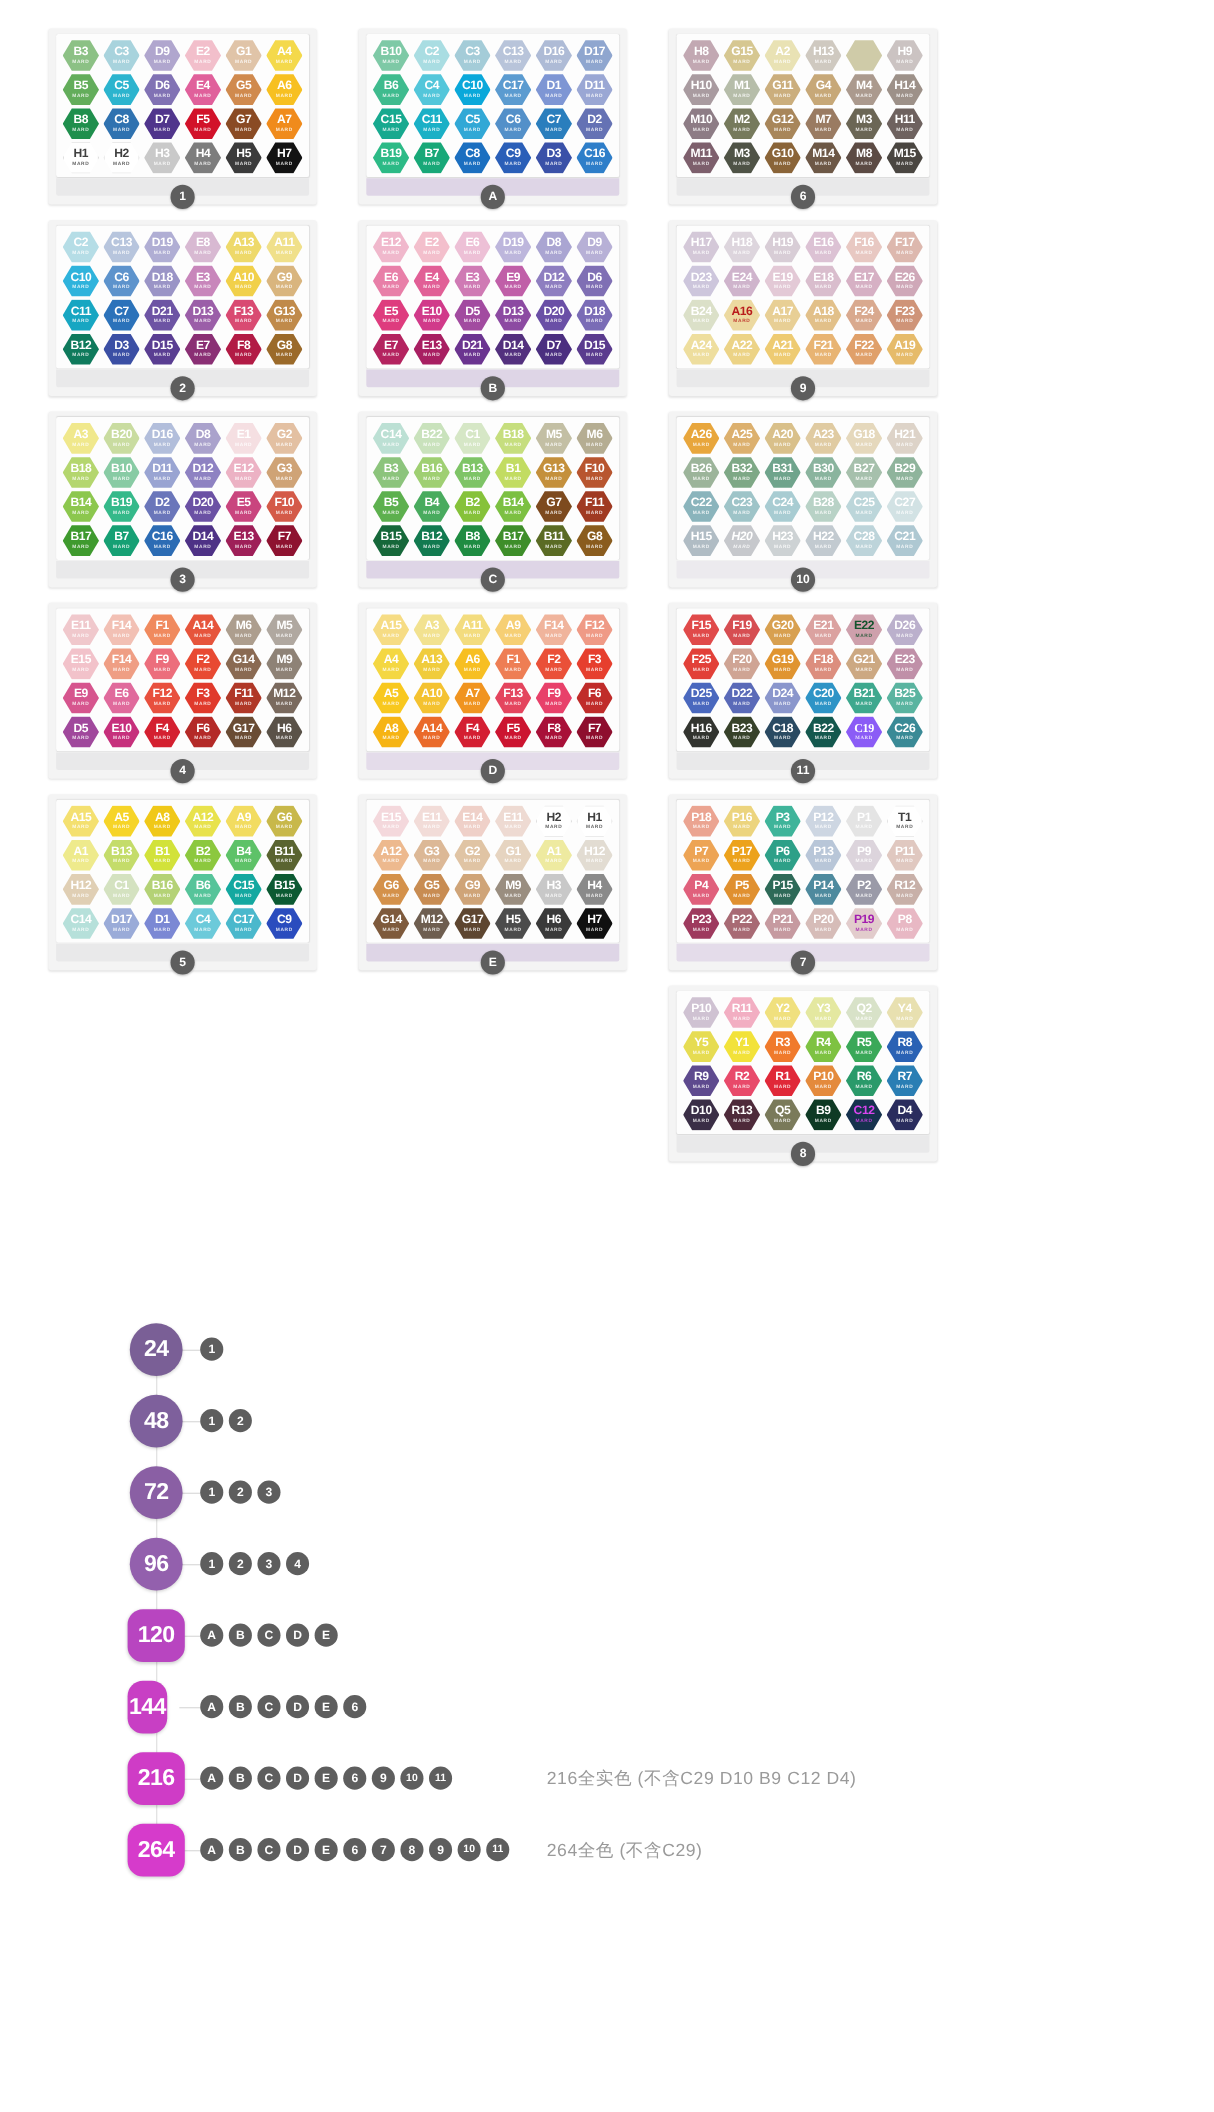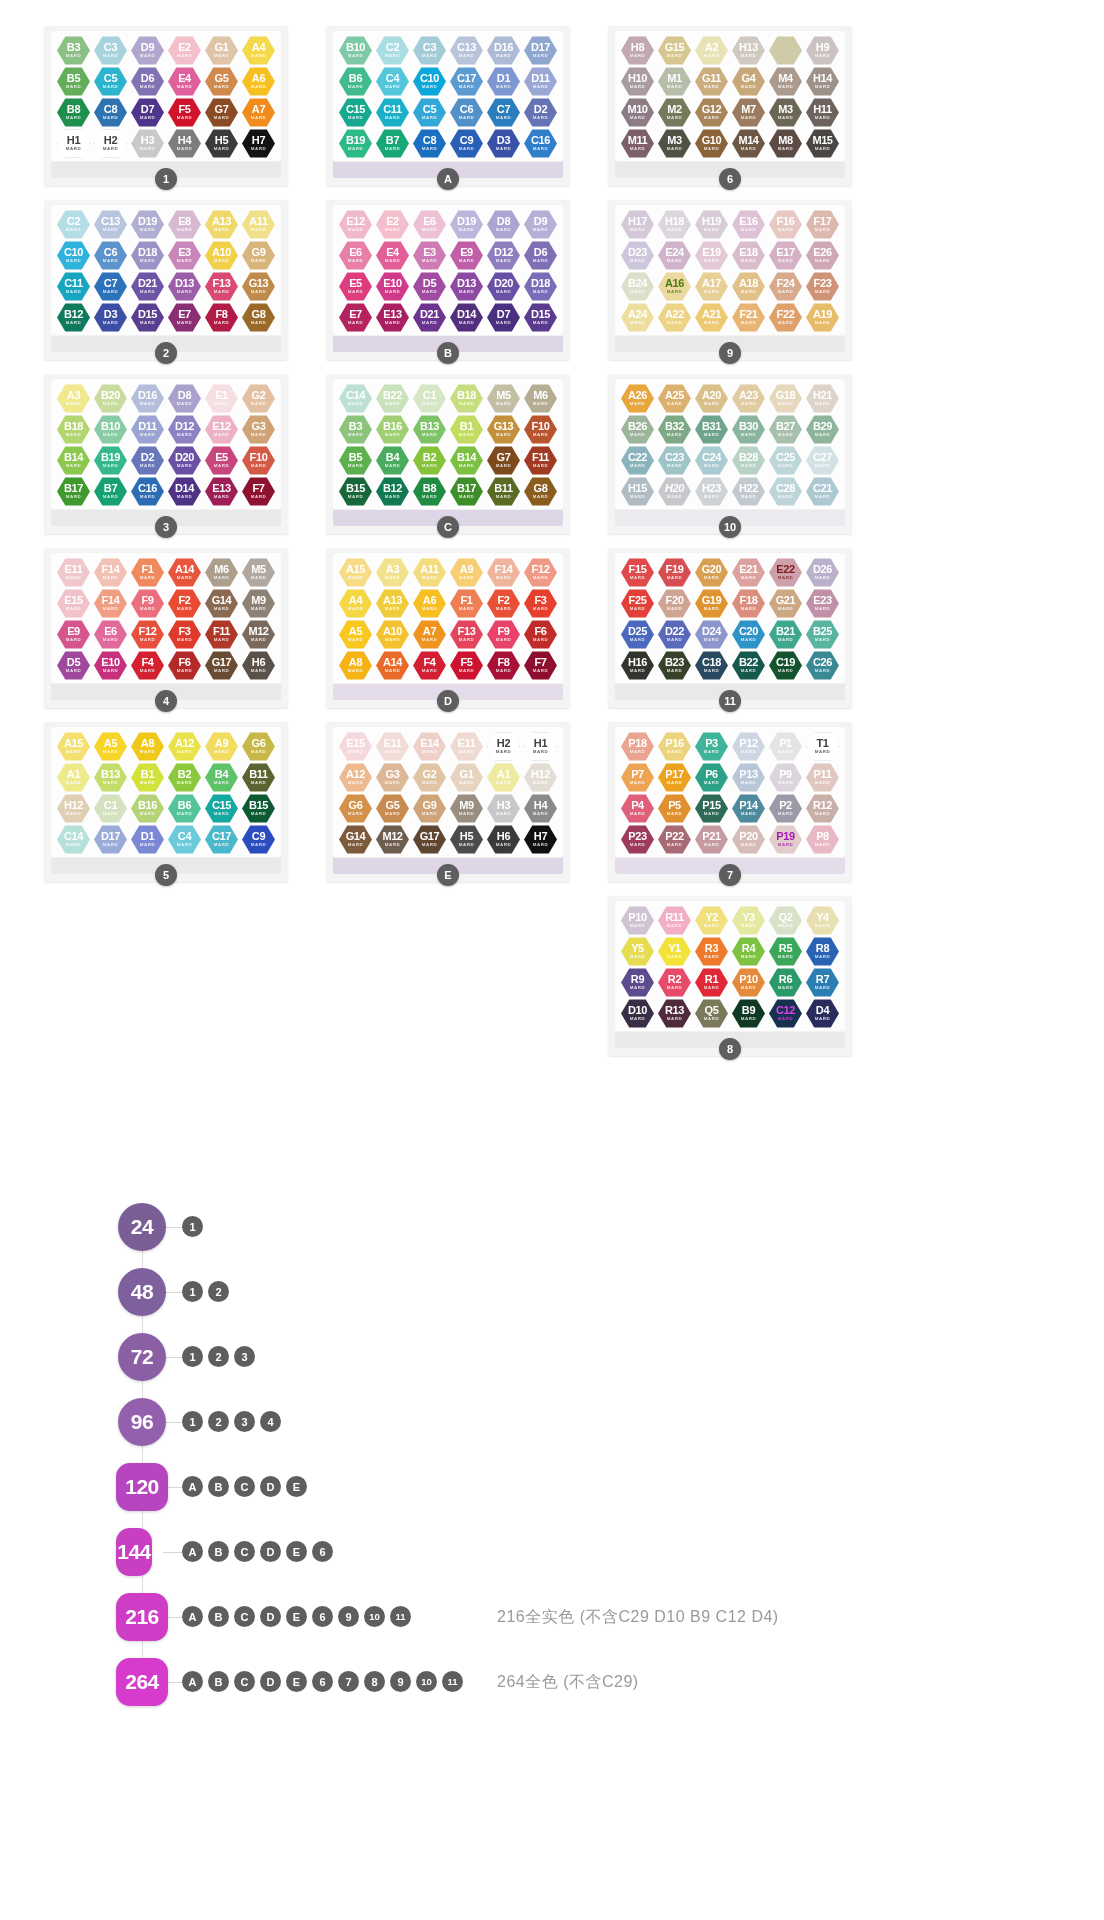--- a/index.html
+++ b/index.html
@@ -970,21 +970,21 @@
               <span class="brand">MARD</span>
             </div>
           </div>
           <div class="cell">
             <div class="hex" style="background: rgb(219, 224, 200); color: rgb(255, 255, 255);">
               <span class="code">B24</span>
               <span class="brand">MARD</span>
             </div>
           </div>
           <div class="cell">
-            <div class="hex" style="background: rgb(236, 217, 160); color: #4d7c0f;">
+            <div class="hex" style="background: rgb(236, 217, 160); color: #b91c1c;">
               <span class="code">A16</span>
               <span class="brand">MARD</span>
             </div>
           </div>
           <div class="cell">
             <div class="hex" style="background: rgb(232, 207, 149); color: rgb(255, 255, 255);">
               <span class="code">A17</span>
               <span class="brand">MARD</span>
             </div>
           </div>
@@ -1828,21 +1828,21 @@
               <span class="brand">MARD</span>
             </div>
           </div>
           <div class="cell">
             <div class="hex" style="background: rgb(219, 162, 160); color: rgb(255, 255, 255);">
               <span class="code">E21</span>
               <span class="brand">MARD</span>
             </div>
           </div>
           <div class="cell">
-            <div class="hex" style="background: rgb(206, 160, 172); color: #7f1d1d;">
+            <div class="hex" style="background: rgb(206, 160, 172); color: #14532d;">
               <span class="code">E22</span>
               <span class="brand">MARD</span>
             </div>
           </div>
           <div class="cell">
             <div class="hex" style="background: rgb(187, 176, 204); color: rgb(255, 255, 255);">
               <span class="code">D26</span>
               <span class="brand">MARD</span>
             </div>
           </div>
@@ -1936,21 +1936,21 @@
               <span class="brand">MARD</span>
             </div>
           </div>
           <div class="cell">
             <div class="hex" style="background: rgb(20, 88, 78); color: rgb(255, 255, 255);">
               <span class="code">B22</span>
               <span class="brand">MARD</span>
             </div>
           </div>
           <div class="cell">
-            <div class="hex" style="background: #14532d; color: rgb(255, 255, 255);">
+            <div class="hex" style="background: #8b5cf6; color: rgb(255, 255, 255); font-family: Liberation Serif, serif;">
               <span class="code">C19</span>
               <span class="brand">MARD</span>
             </div>
           </div>
           <div class="cell">
             <div class="hex" style="background: rgb(58, 138, 150); color: rgb(255, 255, 255);">
               <span class="code">C26</span>
               <span class="brand">MARD</span>
             </div>
           </div>

